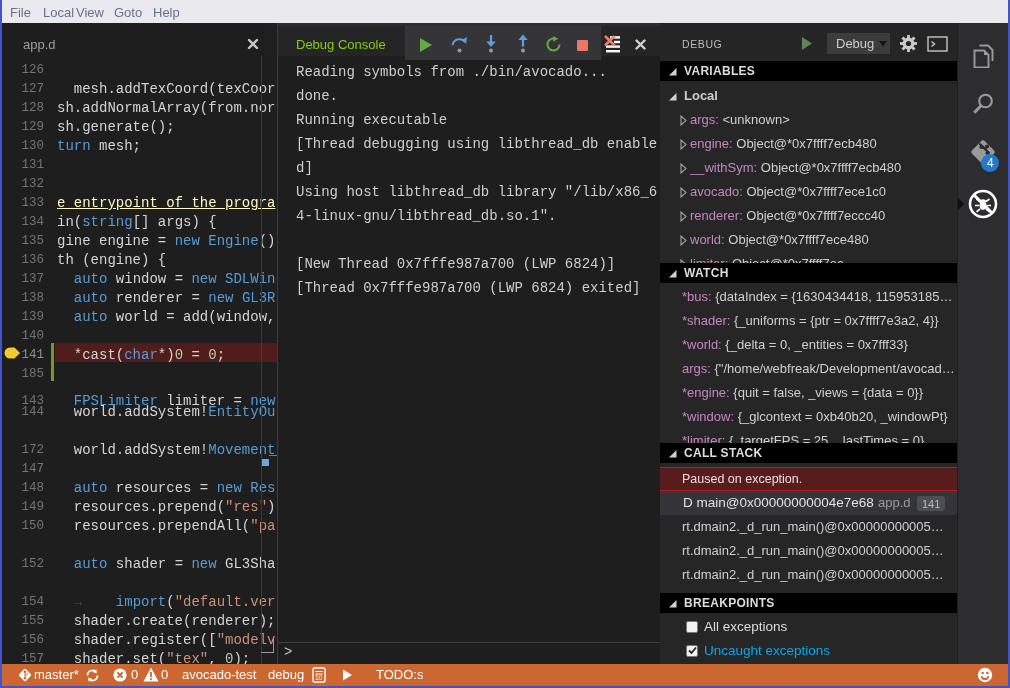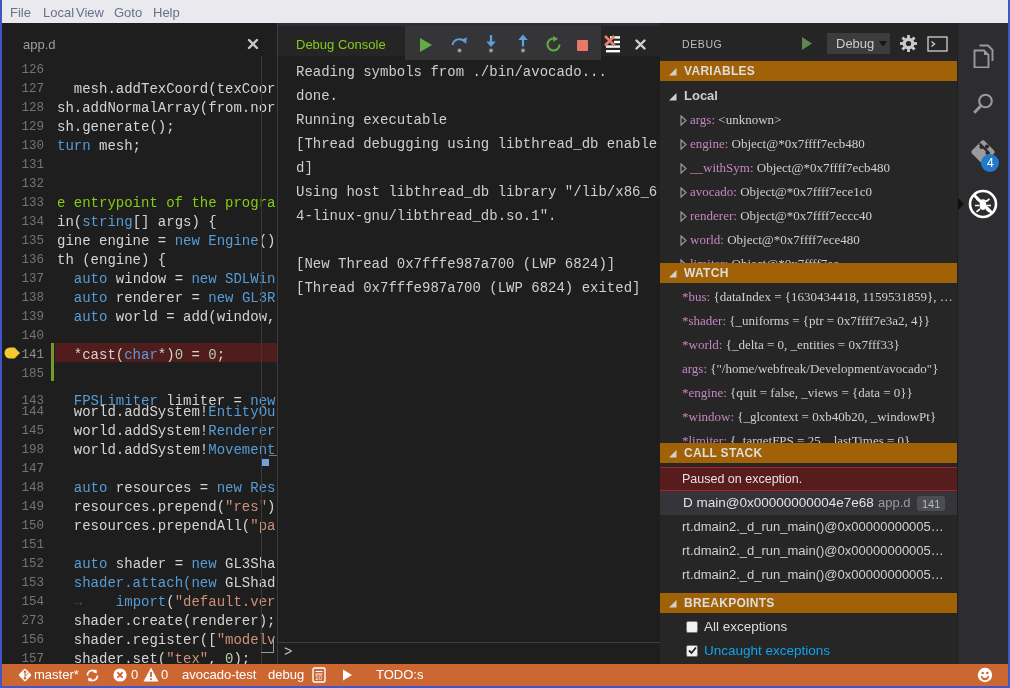--- a/index.html
+++ b/index.html
@@ -18,39 +18,39 @@
   #tabname{left:23px;top:37px;font-size:13px;color:#9d9d9d;}
   #consHead{left:278px;top:23px;width:382px;height:33px;background:#252526;}
   #consTitle{left:296px;top:37px;font-size:13px;color:#84cc16;}
   #dbgToolbar{left:405px;top:26px;width:196px;height:34px;background:#353538;z-index:5;}
   
   #editor{left:2px;top:56px;width:275px;height:608px;background:#1e1e1e;overflow:hidden;}
   .eline{position:absolute;left:0;width:275px;height:19px;line-height:19px;white-space:pre;overflow:hidden;}
   .eline .ln{position:absolute;left:0;top:0;width:42px;text-align:right;font-size:12.5px;color:#747474;font-family:"Liberation Mono",monospace;}
   .eline .cd{position:absolute;left:55px;top:0;font-size:14px;color:#d4d4d4;font-family:"Liberation Mono",monospace;}
   .k{color:#569cd6;}
-  .cm{color:#84cc16;}
+  .cm{color:#fef9c3;text-decoration:underline;}
   .s{color:#ce9178;}
   .num{color:#b5cea8;}
   .ws{color:#4d4d4d;}
   #ruler{left:261px;top:56px;width:1px;height:608px;background:#3a3a3a;}
   #gutgreen{left:49px;top:287px;width:3px;height:38px;background:#77982d;}
   #redline{left:53px;top:287px;width:222px;height:19px;background:#511c1c;}
   #paneSep{left:277px;top:23px;width:1px;height:641px;background:#3c3c40;z-index:3;}
   
   #console{left:278px;top:56px;width:382px;height:608px;background:#1e1e1e;overflow:hidden;}
   .cline{position:absolute;left:18px;width:364px;height:24px;line-height:24px;white-space:pre;font-size:14px;color:#cecece;font-family:"Liberation Mono",monospace;}
   #inputline{left:278px;top:642px;width:382px;height:1px;background:#3e3e42;}
   #prompt{left:284px;top:644px;font-size:14px;color:#c5c5c5;font-family:"Liberation Mono",monospace;}
   
   #sidebar{left:660px;top:23px;width:297px;height:641px;background:#262627;overflow:hidden;}
-  .shead{position:absolute;left:0;width:297px;height:20px;background:#a16207;text-decoration:underline;}
+  .shead{position:absolute;left:0;width:297px;height:20px;background:#000000;text-decoration:underline;}
   .shead b{position:absolute;left:24px;top:3px;font-size:12px;color:#dddddd;font-weight:bold;letter-spacing:0.3px;}
   .trow{position:absolute;left:0;width:297px;height:24px;line-height:24px;white-space:pre;overflow:hidden;}
-  .tmono{font-family:Liberation Serif, serif;font-size:13px;color:#cfcfcf;}
+  .tmono{font-family:Liberation Sans, sans-serif;font-size:13px;color:#cfcfcf;}
   .vname{color:#c586c0;}
   .ell{text-overflow:ellipsis;}
   
   #status{left:2px;top:664px;width:1006px;height:22px;background:#cd6731;z-index:20;color:#fff;font-size:13px;}
   #status span{position:absolute;top:3px;}
   
   #actbar{left:958px;top:23px;width:50px;height:641px;background:#2d2d2f;}
 </style></head>
 <body>
 <div class="abs" id="menu">
@@ -85,31 +85,28 @@
 <div class="eline" style="top:176px"><span class="ln">135</span><span class="cd">gine engine = <span class="k">new</span> <span class="k">Engine</span>()</span></div>
 <div class="eline" style="top:195px"><span class="ln">136</span><span class="cd">th (engine) {</span></div>
 <div class="eline" style="top:214px"><span class="ln">137</span><span class="cd">  <span class="k">auto</span> window = <span class="k">new</span> <span class="k">SDLWin</span></span></div>
 <div class="eline" style="top:233px"><span class="ln">138</span><span class="cd">  <span class="k">auto</span> renderer = <span class="k">new</span> <span class="k">GL3R</span></span></div>
 <div class="eline" style="top:252px"><span class="ln">139</span><span class="cd">  <span class="k">auto</span> world = add(window,</span></div>
 <div class="eline" style="top:271px"><span class="ln">140</span><span class="cd"></span></div>
 <div class="eline" style="top:290px"><span class="ln" style="color:#8f8f8f">141</span><span class="cd">  *cast(<span class="k">char</span>*)<span class="num">0</span> = <span class="num">0</span>;</span></div>
 <div class="eline" style="top:309px"><span class="ln">185</span><span class="cd"></span></div>
 <div class="eline" style="top:336px"><span class="ln">143</span><span class="cd">  <span class="k">FPSLimiter</span> limiter = <span class="k">new</span></span></div>
 <div class="eline" style="top:347px"><span class="ln">144</span><span class="cd">  world.addSystem!<span class="k">EntityOu</span></span></div>
-<div class="eline" style="top:366px"><span class="ln">145</span><span class="cd">  world.addSystem!<span class="k">Renderer</span></span></div>
-<div class="eline" style="top:385px"><span class="ln">198</span><span class="cd">  world.addSystem!<span class="k">Movement</span></span></div>
+<div class="eline" style="top:385px"><span class="ln">172</span><span class="cd">  world.addSystem!<span class="k">Movement</span></span></div>
 <div class="eline" style="top:404px"><span class="ln">147</span><span class="cd"></span></div>
 <div class="eline" style="top:423px"><span class="ln">148</span><span class="cd">  <span class="k">auto</span> resources = <span class="k">new</span> <span class="k">Res</span></span></div>
 <div class="eline" style="top:442px"><span class="ln">149</span><span class="cd">  resources.prepend(<span class="s">"res"</span>)</span></div>
 <div class="eline" style="top:461px"><span class="ln">150</span><span class="cd">  resources.prependAll(<span class="s">"pa</span></span></div>
-<div class="eline" style="top:480px"><span class="ln">151</span><span class="cd"></span></div>
 <div class="eline" style="top:499px"><span class="ln">152</span><span class="cd">  <span class="k">auto</span> shader = <span class="k">new</span> GL3Sha</span></div>
-<div class="eline" style="top:518px"><span class="ln">153</span><span class="cd">  <span class="k">shader.attach(new</span> GLShad</span></div>
 <div class="eline" style="top:537px"><span class="ln">154</span><span class="cd">  <span class="ws">→</span>    <span class="k">import</span>(<span class="s">"default.ver</span></span></div>
-<div class="eline" style="top:556px"><span class="ln">273</span><span class="cd">  shader.create(renderer);</span></div>
+<div class="eline" style="top:556px"><span class="ln">155</span><span class="cd">  shader.create(renderer);</span></div>
 <div class="eline" style="top:575px"><span class="ln">156</span><span class="cd">  shader.register([<span class="s">"modelv</span></span></div>
 <div class="eline" style="top:594px"><span class="ln">157</span><span class="cd">  shader.set(<span class="s">"tex"</span>, <span class="num">0</span>);</span></div>
   </div>
 <div class="abs" id="ruler"></div>
 <div class="abs" id="paneSep"></div>
 <div class="abs" id="console">
     <div class="cline" style="top:4px">Reading symbols from ./bin/avocado...</div>
 <div class="cline" style="top:28px">done.</div>
 <div class="cline" style="top:76px">[Thread debugging using libthread_db enable</div>
 <div class="cline" style="top:52px">Running executable</div>

